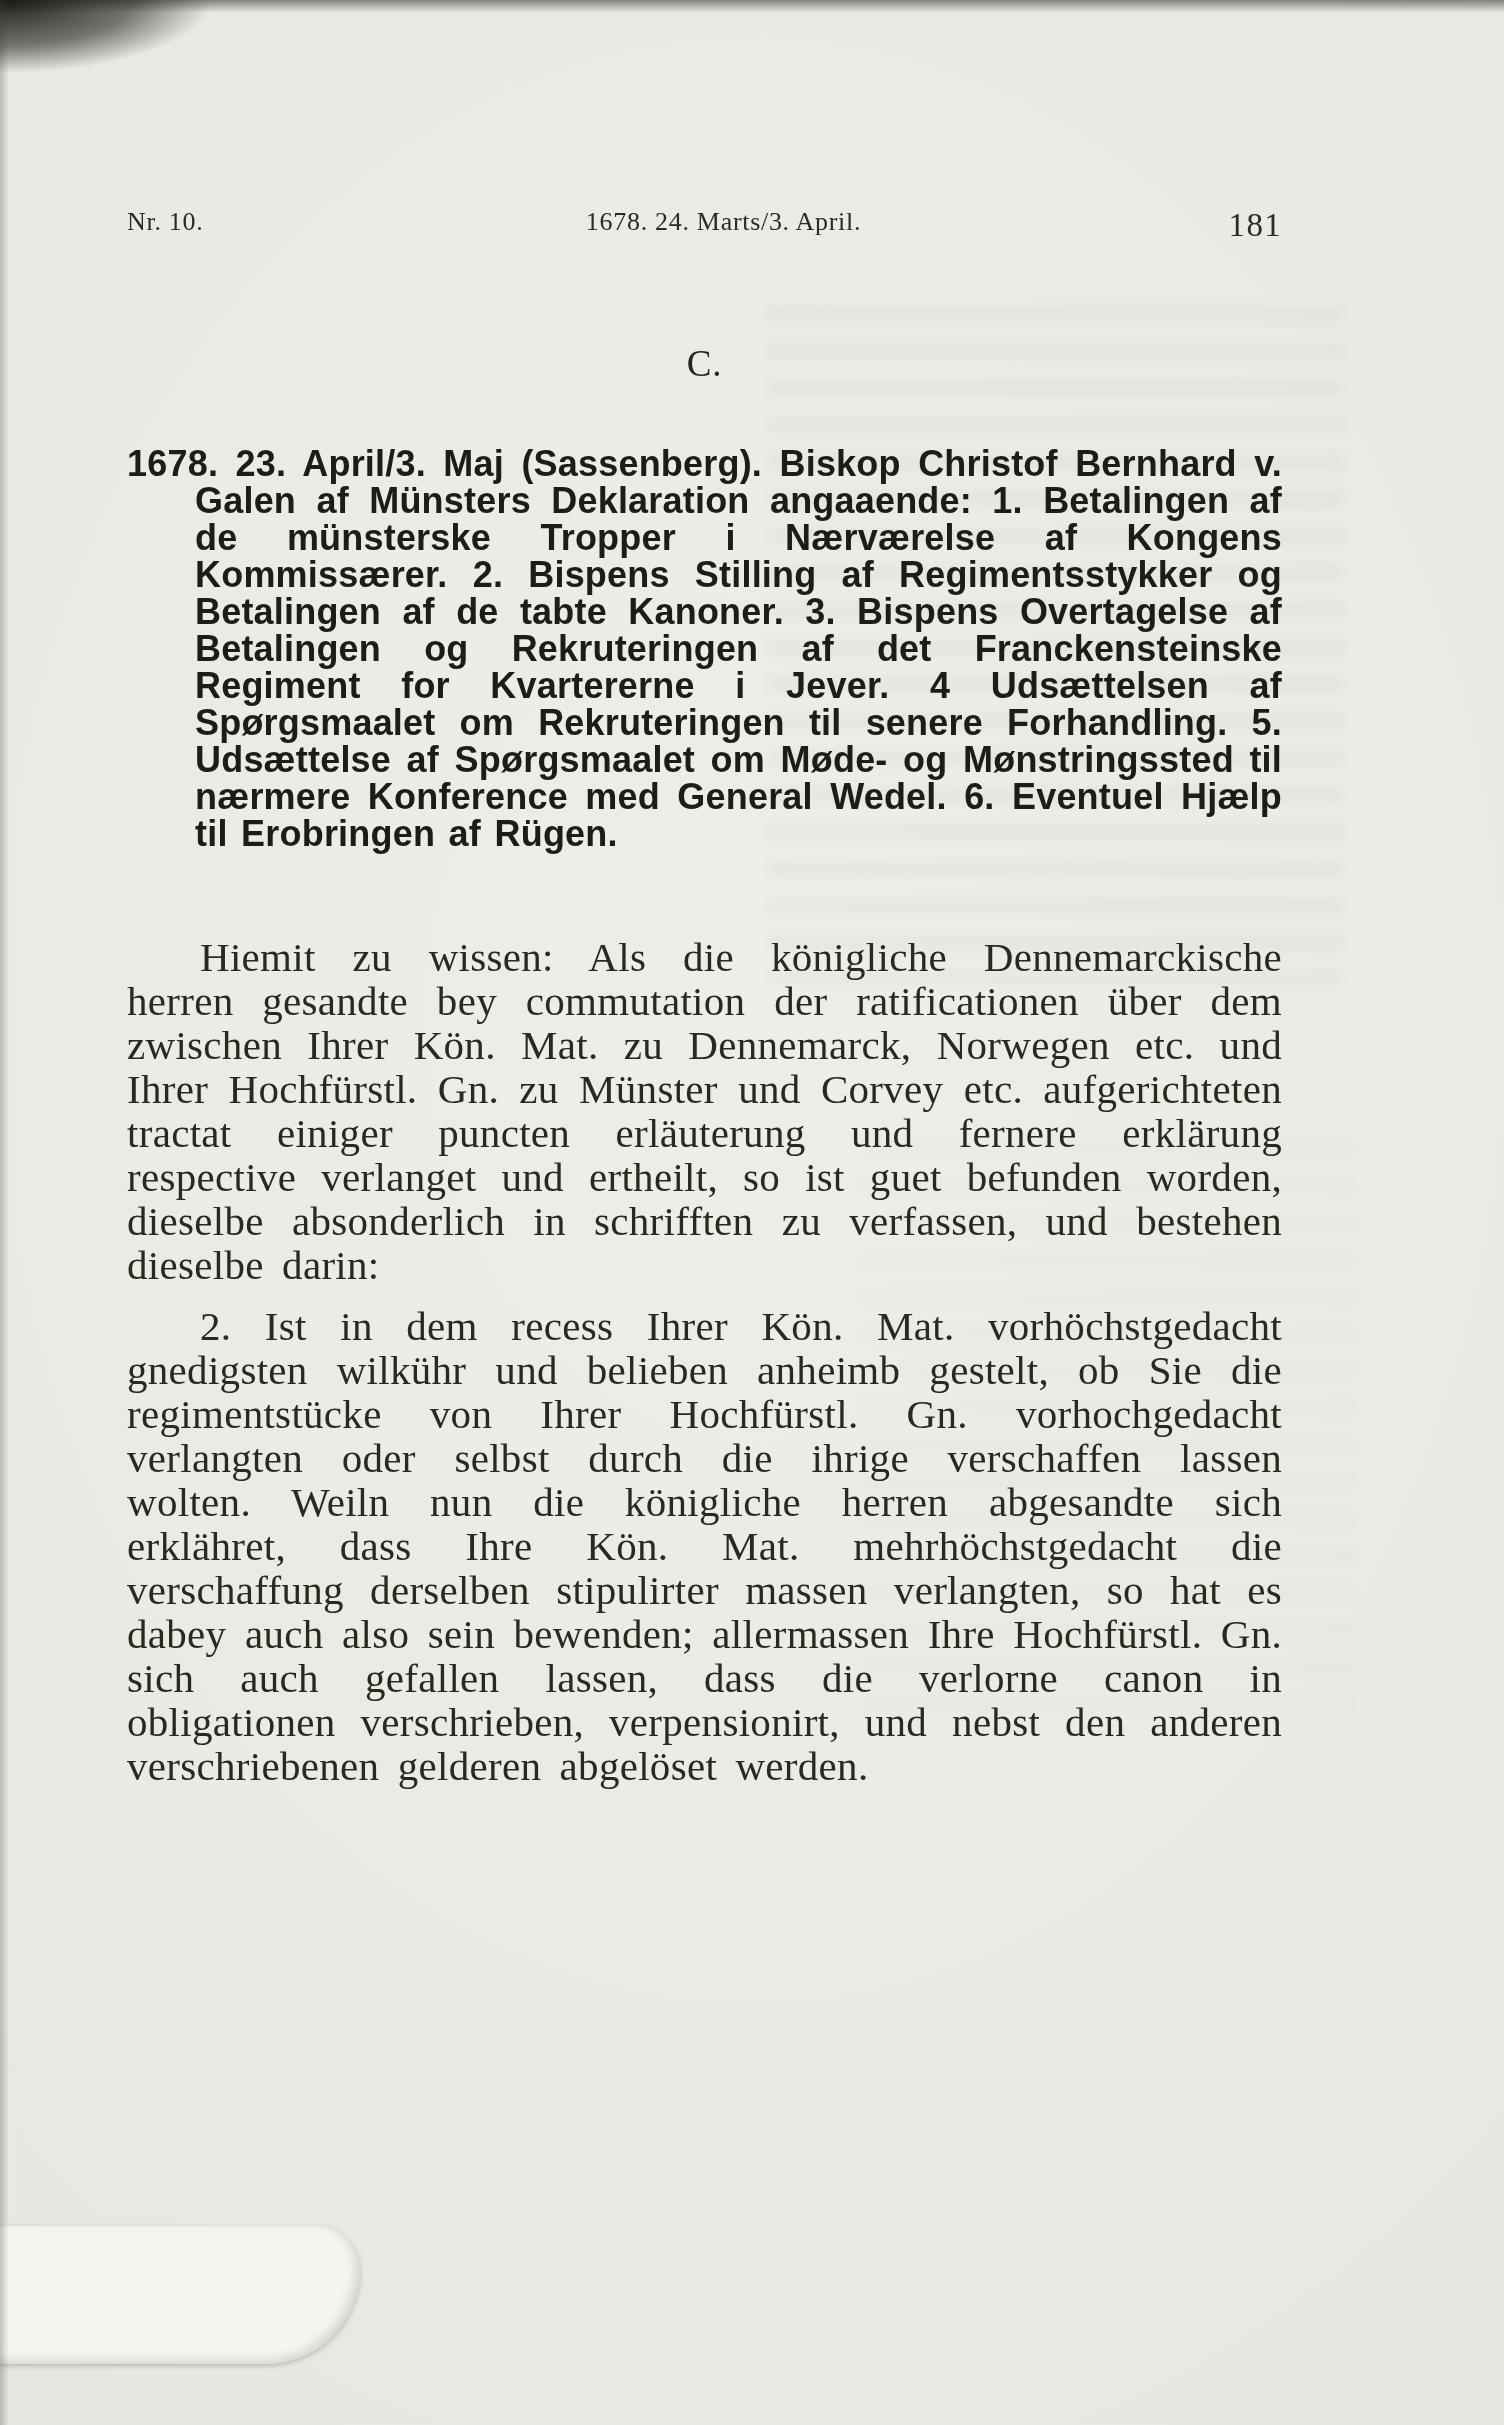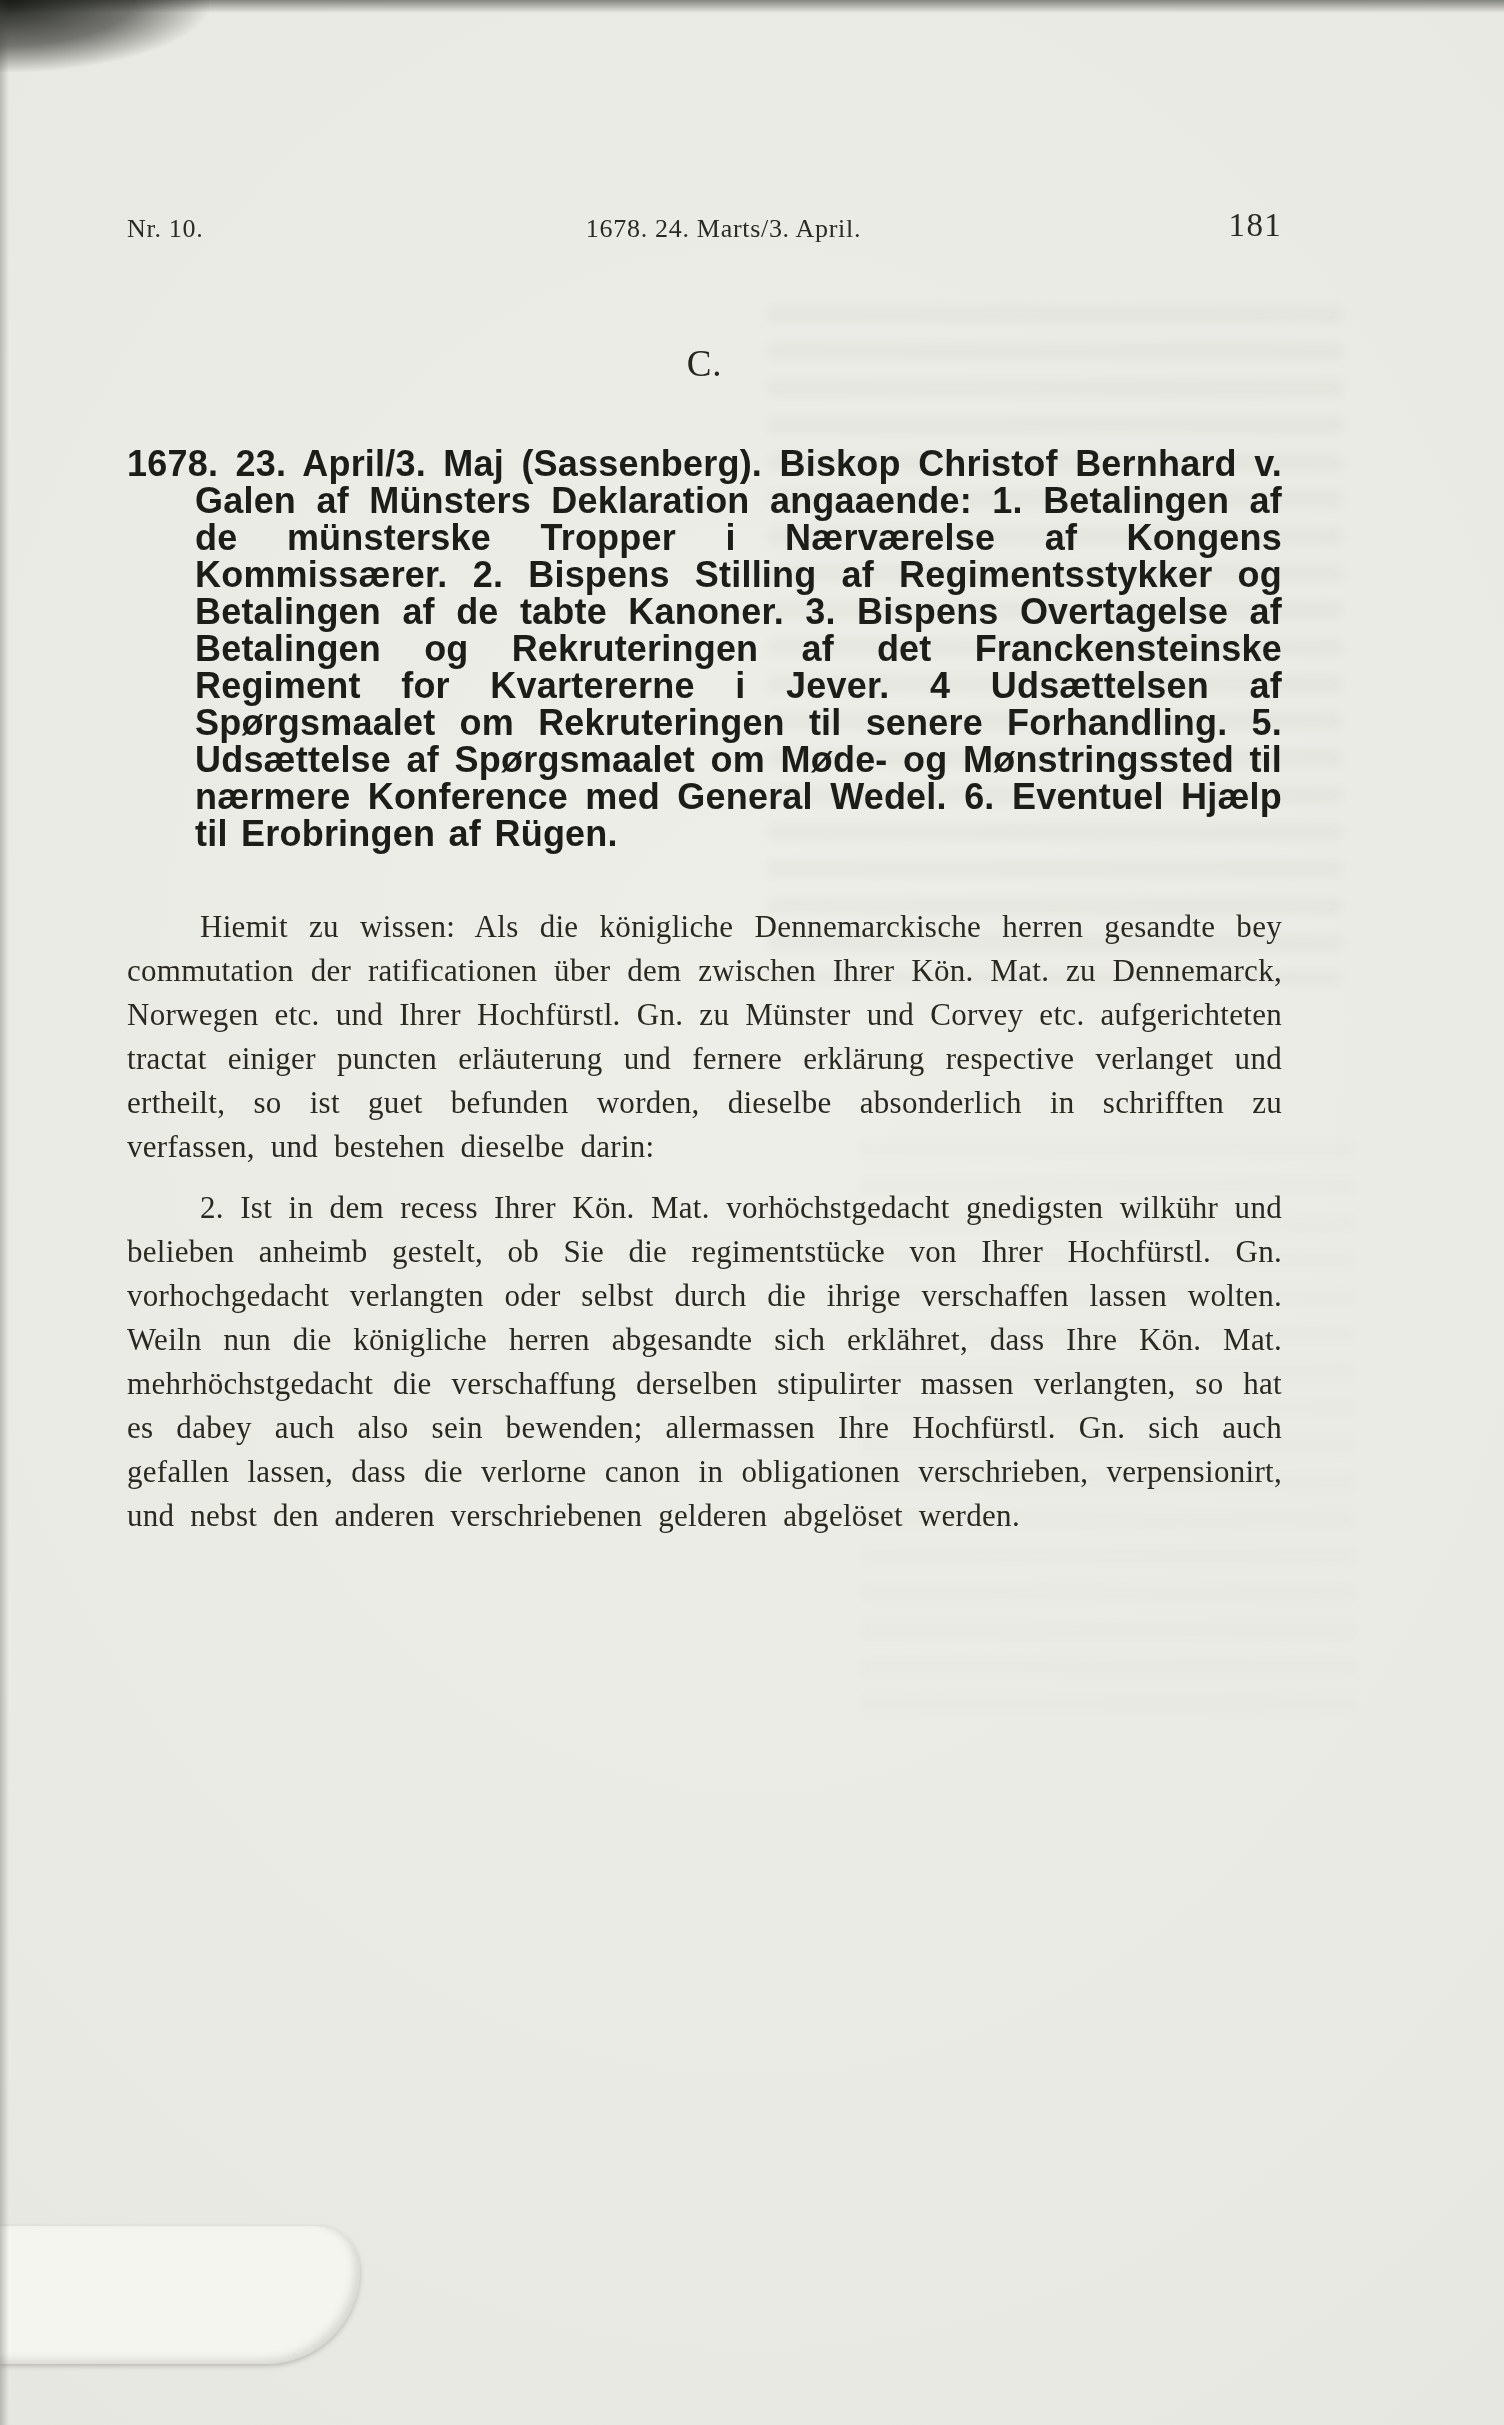--- a/index.html
+++ b/index.html
@@ -53,21 +53,21 @@
   .content {
     position: absolute;
     left: 127px;
     top: 207px;
     width: 1155px;
   }
   .header {
     position: relative;
     display: flex;
     justify-content: space-between;
-    align-items: flex-end;
+    align-items: flex-start;
     font-size: 26px;
     letter-spacing: 0.7px;
     color: #2b2b26;
   }
   .hdr-center {
     position: absolute;
     left: 50%;
     transform: translateX(-50%);
     white-space: nowrap;
     margin-left: 19px;
@@ -100,22 +100,22 @@
     margin: 50px 0 0 68px;
     width: 887px;
     font-size: 25px;
     line-height: 35px;
     text-align: justify;
     text-indent: 124px;
     word-spacing: 2px;
     color: #33332d;
   }
   .body-text {
-    margin-top: 53px;
-    font-size: 31px;
+    margin-top: 83px;
+    font-size: 41px;
     line-height: 44px;
     text-align: justify;
     word-spacing: 7.8px;
     letter-spacing: 0.3px;
     color: #29291f;
   }
   .body-para { margin: 0; text-indent: 73px; }
   .body-para + .body-para { margin-top: 17px; }
 </style>
 </head>

